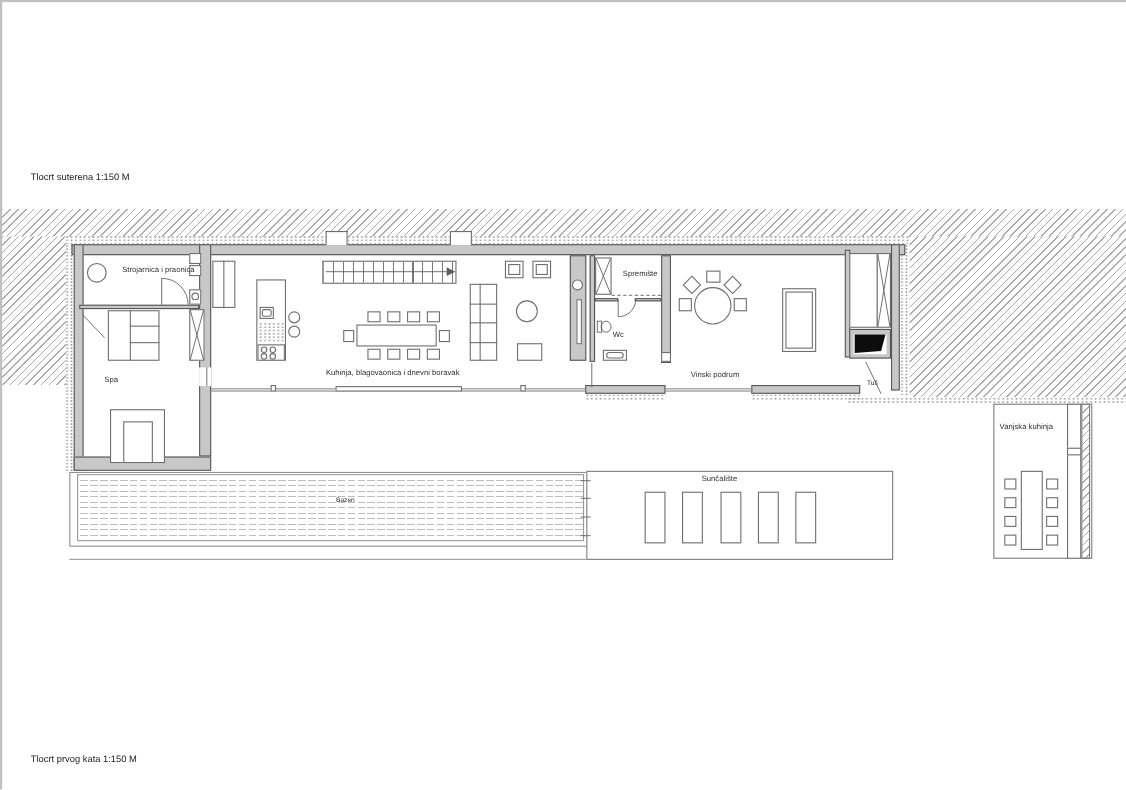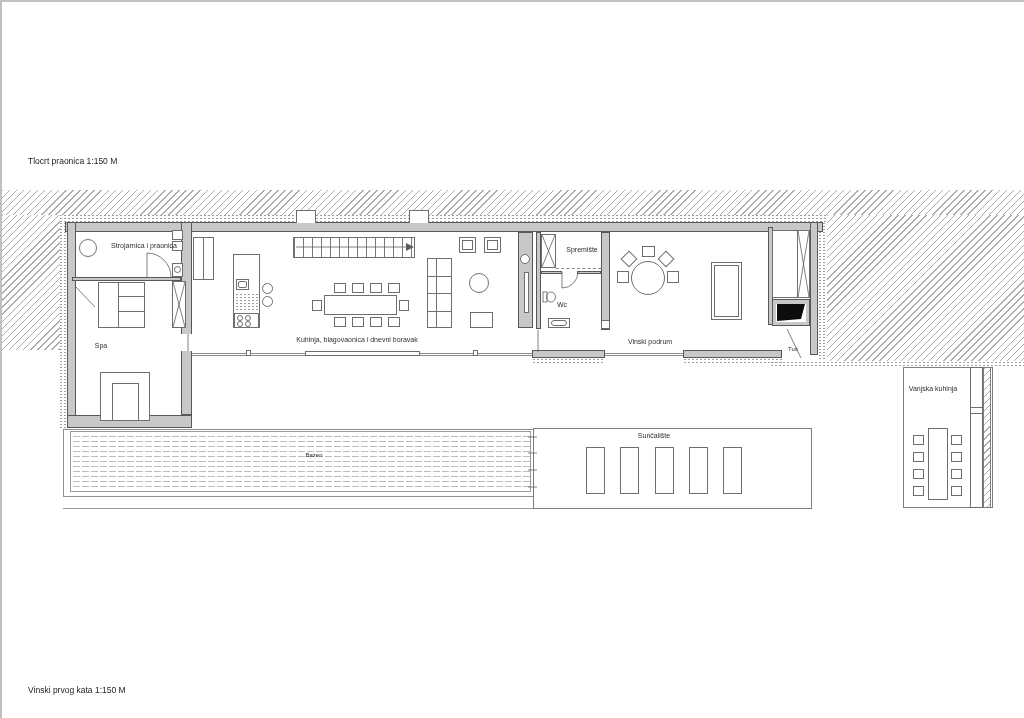--- a/index.html
+++ b/index.html
@@ -30,22 +30,22 @@
   svg.ov{position:absolute;left:0;top:0;pointer-events:none;}
 </style>
 </head>
 <body>
 
 <div id="sheet">
 
   <div class="ln" style="left:0;top:0;width:1024px;height:2px;background:#c0c0c0;"></div>
   <div class="ln" style="left:0;top:0;width:2px;height:718px;background:#c0c0c0;"></div>
 
-  <div class="lbl title" style="left:28px;top:157px;">Tlocrt praonica 1:150 M</div>
-  <div class="lbl title" style="left:28px;top:686px;">Vinski prvog kata 1:150 M</div>
+  <div class="lbl title" style="left:28px;top:157px;">Tlocrt suterena 1:150 M</div>
+  <div class="lbl title" style="left:28px;top:686px;">Tlocrt prvog kata 1:150 M</div>
 
   <div class="hatch" style="left:2px;top:190px;width:1022px;height:25px;"></div>
   <div class="hatch" style="left:2px;top:215px;width:58px;height:135px;"></div>
   <div class="hatch" style="left:827px;top:215px;width:197px;height:146px;"></div>
 
   <div class="dots" style="left:59px;top:214px;width:769px;height:8px;"></div>
   <div class="dots" style="left:59px;top:222px;width:8px;height:208px;"></div>
   <div class="dots" style="left:818px;top:222px;width:9px;height:139px;"></div>
   <div class="dots" style="left:770px;top:361px;width:254px;height:6px;"></div>
   <div class="dots" style="left:532px;top:358px;width:73px;height:6px;"></div>

